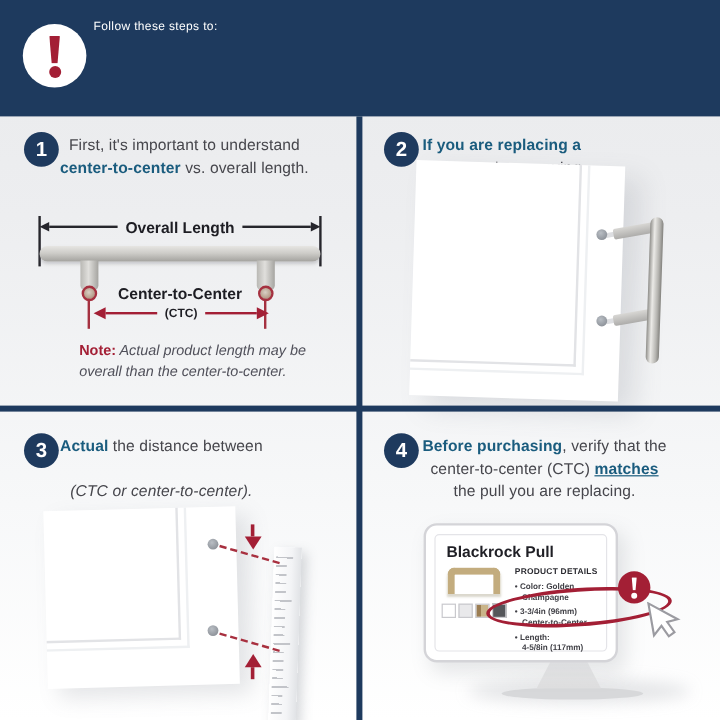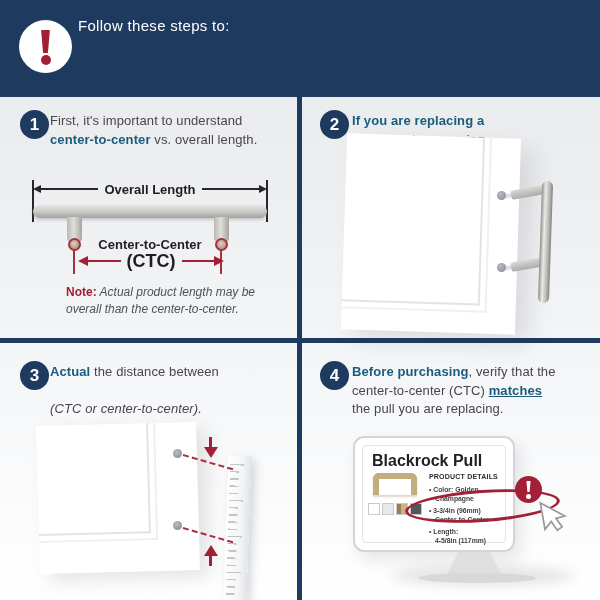--- a/index.html
+++ b/index.html
@@ -7,50 +7,50 @@
     position:relative;width:600px;height:600px;overflow:hidden;
     font-family:"Liberation Sans","DejaVu Sans",sans-serif;
     background:linear-gradient(180deg,#e9eaec 0%,#edeef0 30%,#f7f8f9 70%,#ffffff 100%);
   }
   
   .header{position:absolute;top:0;left:0;width:600px;height:97px;background:#1e3a5e;display:flex;align-items:center;}
   .alert-circle{position:absolute;left:19px;top:20px;width:53px;height:53px;border-radius:50%;background:#ffffff;}
   .alert-bar{position:absolute;left:21px;top:10px;width:11px;height:23px;background:#a31f35;clip-path:polygon(10% 0,90% 0,72% 100%,28% 100%);border-radius:2px;}
   .alert-dot{position:absolute;left:22px;bottom:8px;width:10px;height:10px;border-radius:50%;background:#a31f35;}
   .header-text{position:absolute;left:78px;top:17px;color:#ffffff;}
-  .h-line1{font-size:15px;letter-spacing:.3px;}
+  .h-line1{font-size:10px;letter-spacing:.3px;}
   .h-line2{font-size:26px;margin-top:5px;letter-spacing:.2px;}
   .h-line2 .b{font-weight:bold;}
   
   .div-v{position:absolute;left:297px;top:97px;width:5px;height:503px;background:#1e3a5e;z-index:30;}
   .div-h{position:absolute;left:0;top:338px;width:600px;height:5px;background:#1e3a5e;z-index:30;}
   
   .badge{position:absolute;width:29px;height:29px;border-radius:50%;background:#1e3a5e;color:#ffffff;
          font-weight:bold;font-size:17px;display:flex;align-items:center;justify-content:center;}
-  .step-text{position:absolute;font-size:13px;line-height:18.5px;color:#46464c;letter-spacing:.1px;}
+  .step-text{position:absolute;font-size:13px;line-height:18.5px;color:#46464c;letter-spacing:.1px;text-align:center;}
   .bb{font-weight:bold;color:#1a5c7e;}
   .bbu{font-weight:bold;color:#1a5c7e;text-decoration:underline;}
   .it{font-style:italic;}
   .cbi{color:#a31f35;font-weight:bold;}
   .b{font-weight:bold;}
   
   .endtick{position:absolute;width:2px;height:42px;background:#26262c;}
   .ol-row{position:absolute;left:33px;top:182px;width:234px;height:14px;display:flex;align-items:center;}
   .ol-line{flex:1;height:2px;background:#26262c;}
   .ol-label{padding:0 6px;font-size:13px;font-weight:bold;color:#1d1d23;white-space:nowrap;}
   .pull-bar{position:absolute;left:33px;top:205px;width:234px;height:13px;border-radius:7px;
             background:linear-gradient(180deg,#e6e5e2 0%,#cecdc9 45%,#a3a29e 100%);box-shadow:0 2px 3px rgba(130,130,135,.35);}
   .pull-post{position:absolute;width:15px;height:25px;top:217px;border-radius:0 0 4px 4px;
              background:linear-gradient(90deg,#b9b8b4,#e0dfdc 45%,#a5a4a0);}
   .screw-cap{position:absolute;top:238px;width:13px;height:13px;border-radius:50%;border:2px solid #a53140;
              background:radial-gradient(circle at 45% 40%,#d9d0c5 0%,#b49a86 70%);box-sizing:border-box;}
   .redline{position:absolute;width:2px;height:25px;top:249px;background:#a53140;}
   .ctc-row{position:absolute;left:78px;top:253px;width:146px;height:16px;display:flex;align-items:center;}
   .ctc-line{flex:1;height:2px;background:#a31f35;}
-  .ctc-abbr{padding:0 6px;font-size:18px;font-weight:bold;color:#1d1d23;white-space:nowrap;}
+  .ctc-abbr{padding:0 6px;font-size:10px;font-weight:bold;color:#1d1d23;white-space:nowrap;}
   .ctc-label{position:absolute;left:60px;top:237px;width:180px;text-align:center;font-size:13px;font-weight:bold;color:#1d1d23;}
   .ah{width:0;height:0;}
   .ah-l-dark{border-top:4px solid transparent;border-bottom:4px solid transparent;border-right:8px solid #26262c;}
   .ah-r-dark{border-top:4px solid transparent;border-bottom:4px solid transparent;border-left:8px solid #26262c;}
   .ah-l-red{border-top:5px solid transparent;border-bottom:5px solid transparent;border-right:10px solid #a31f35;}
   .ah-r-red{border-top:5px solid transparent;border-bottom:5px solid transparent;border-left:10px solid #a31f35;}
   .note{position:absolute;left:66px;top:284px;width:214px;font-size:12px;line-height:16.5px;color:#50505a;}
   
   .door{position:absolute;background:#ffffff;overflow:hidden;}
   .panel-line{position:absolute;width:420px;height:420px;}
@@ -69,21 +69,21 @@
   .ruler{position:absolute;left:226px;top:456px;width:23px;height:148px;transform:rotate(2deg);
          background:linear-gradient(90deg,#ffffff,#f3f4f6 65%,#e1e3e6);box-shadow:4px 4px 10px rgba(120,125,135,.3);z-index:5;}
   .ruler-ticks{position:absolute;left:2px;top:8px;bottom:8px;width:9px;
          background:repeating-linear-gradient(to bottom,#c2c4c9 0 1.4px,transparent 1.4px 7.2px);}
   .ruler-ticks-long{position:absolute;left:2px;top:8px;bottom:8px;width:14px;
          background:repeating-linear-gradient(to bottom,#c2c4c9 0 1.4px,transparent 1.4px 36px);}
   
   .monitor{position:absolute;left:353px;top:436px;width:162px;height:116px;background:#ffffff;border:2px solid #d4d4d8;
            border-radius:11px;box-sizing:border-box;z-index:6;box-shadow:6px 8px 16px rgba(120,125,135,.18);}
   .screen{position:absolute;left:7px;top:7px;width:144px;height:98px;border:1px solid #e4e4e8;border-radius:4px;box-sizing:border-box;overflow:visible;}
-  .prod-title{position:absolute;left:9px;top:6px;font-size:16px;font-weight:bold;color:#1f1f25;}
+  .prod-title{position:absolute;left:9px;top:6px;font-size:13px;font-weight:bold;color:#1f1f25;}
   .handle-img{position:absolute;left:10px;top:27px;width:44px;height:22px;border:6px solid #c3ac7e;border-bottom:none;
               border-radius:6px 6px 0 0;box-sizing:border-box;box-shadow:inset 0 2px 2px rgba(255,255,255,.5),0 2px 2px rgba(150,140,110,.35);}
   .thumbs{position:absolute;left:5px;top:57px;display:flex;gap:2px;}
   .thumb{width:12px;height:12px;border:1px solid #c9c9cd;box-sizing:border-box;}
   .pd-head{position:absolute;left:66px;top:27px;font-size:7px;font-weight:bold;letter-spacing:.2px;color:#2b2b31;}
   .pd-line{position:absolute;left:66px;font-size:6.8px;font-weight:bold;color:#3f3f45;white-space:nowrap;}
   .pd-ind{padding-left:6px;}
   .hl-ellipse{position:absolute;left:405px;top:490px;width:155px;height:32px;border:3.5px solid #a31f35;border-radius:50%;
               transform:rotate(-4deg);box-sizing:border-box;z-index:8;}
   .alert-badge{position:absolute;left:515px;top:476px;width:27px;height:27px;border-radius:50%;background:#a31f35;z-index:9;}

